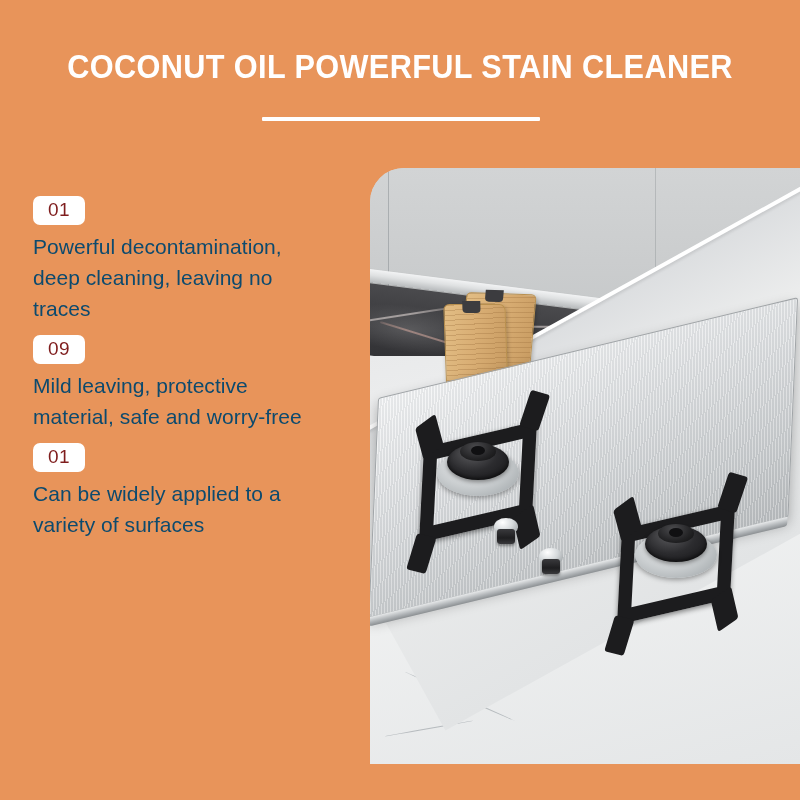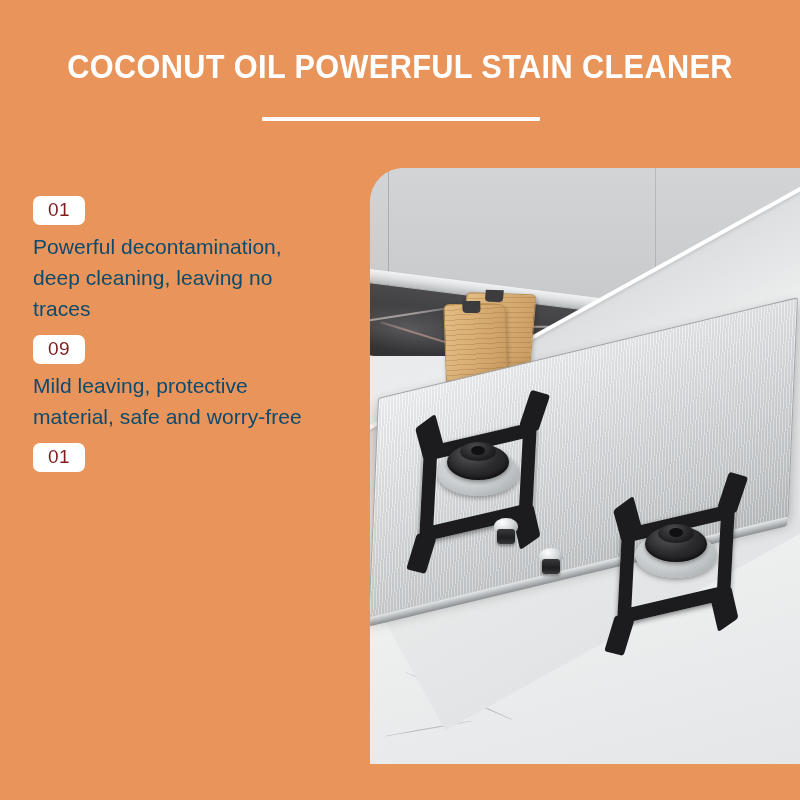--- a/index.html
+++ b/index.html
@@ -312,20 +312,21 @@
       <div class="feature-text">Powerful decontamination, deep cleaning, leaving no traces</div>
     </div>
 
     <div class="feature">
       <div class="badge">09</div>
       <div class="feature-text">Mild leaving, protective material, safe and worry-free</div>
     </div>
 
     <div class="feature">
       <div class="badge">01</div>
+      <div class="feature-text">Can be widely applied to a variety of surfaces</div>
     </div>
 
 
   </div>
 
   <div class="photo">
     <div class="photo-inner">
 
       <div class="cabinets">
         <div class="cab-seam s1"></div>

